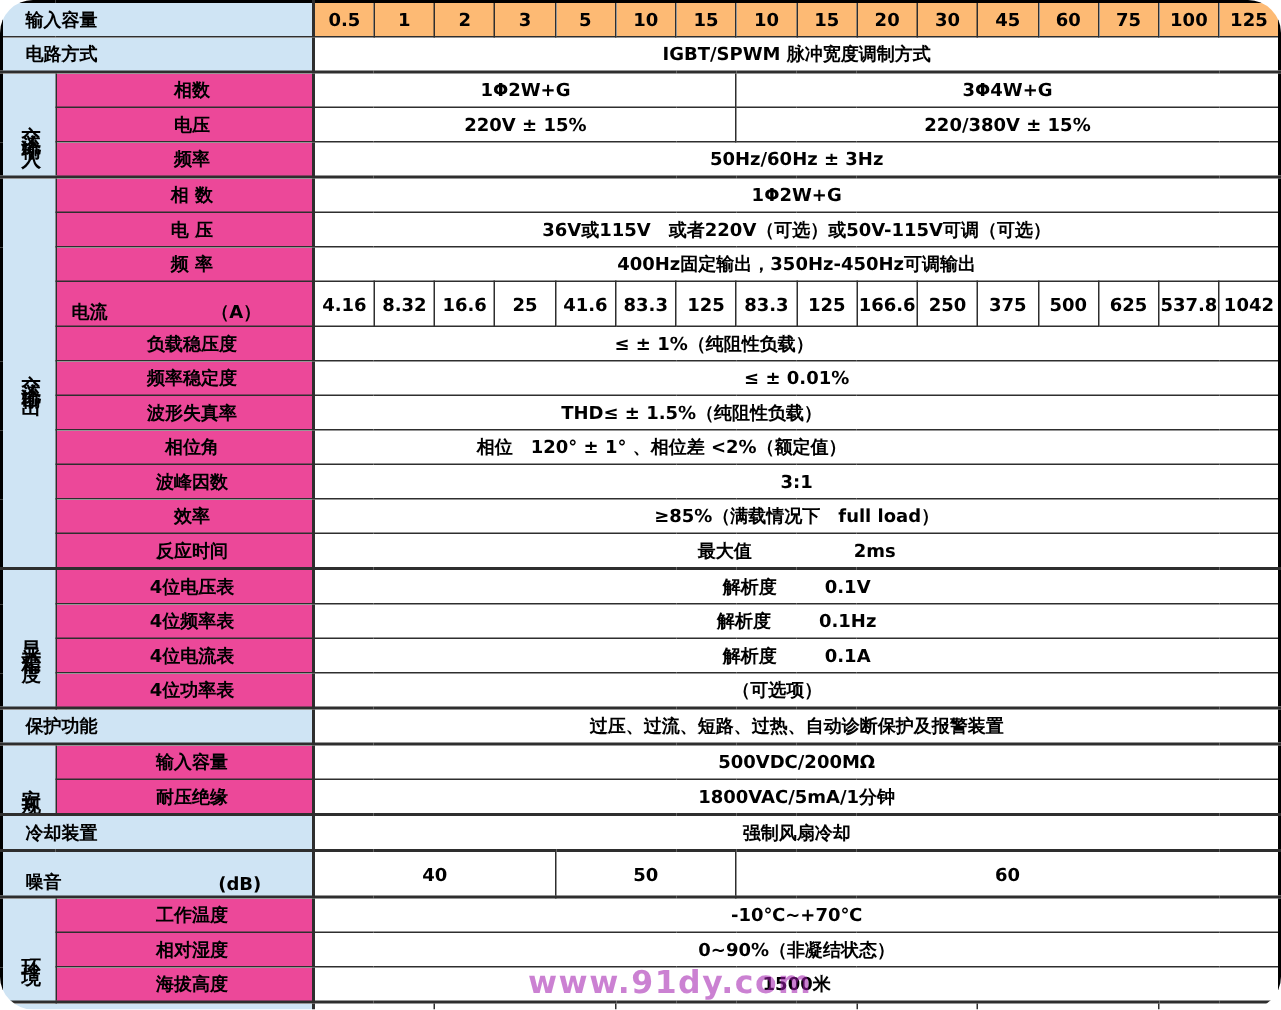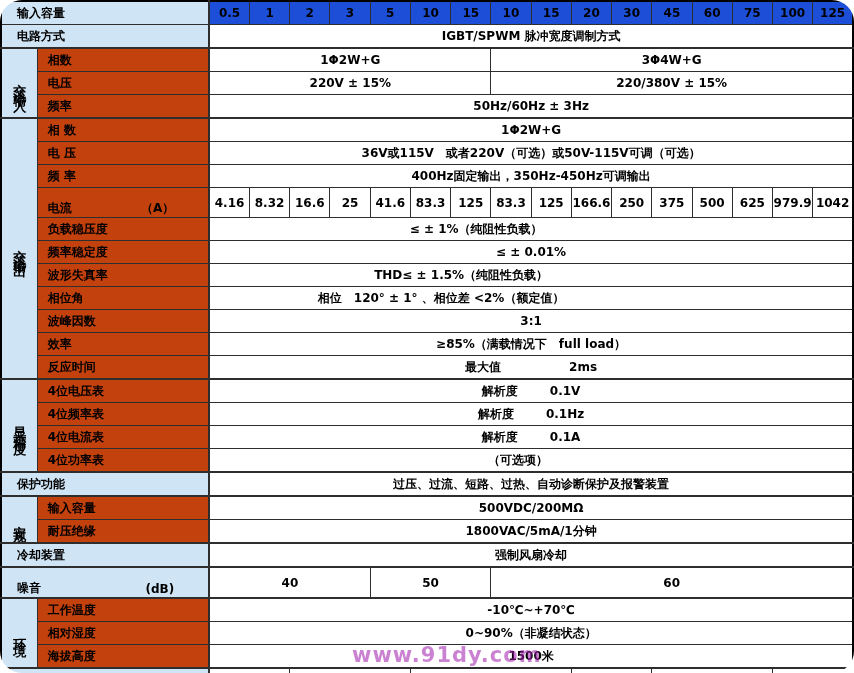--- a/index.html
+++ b/index.html
@@ -22,35 +22,35 @@
     background:#ffffff;height:22px;
   }
   
   td.g{
     background:#cfe4f4;
     writing-mode:vertical-rl;text-orientation:upright;
     letter-spacing:5px;font-size:13px;padding:0;
   }
   
   td.l{
-    background:#c2410c;text-align:left;padding-left:10px;
+    background:#ec4899;text-align:center;padding-left:10px;
     border-right:2px solid #2e2e2e;
   }
   
   td.l2{
     background:#cfe4f4;text-align:left;padding-left:15px;
     border-right:2px solid #2e2e2e;
   }
   td.l2 .luwrap, td.l .luwrap{
     display:flex;justify-content:space-between;align-items:center;
     padding-right:34px;
     margin-top:12px;
   }
   
-  td.vb{background:#1d4ed8;}
+  td.vb{background:#fdba74;}
   
   tr.sec td{border-top-width:2px;}
   
   .pair{display:flex;justify-content:center;align-items:center;gap:32px;}
   .pair2{display:flex;justify-content:center;align-items:center;gap:68px;}
   
   .sh55{position:relative;left:-55px;}
   .sh70{position:relative;left:-70px;}
   .sh90{position:relative;left:-90px;}
   .sh35{position:relative;left:-35px;margin-left:44px;}
@@ -157,21 +157,21 @@
       <td>41.6</td>
       <td>83.3</td>
       <td>125</td>
       <td>83.3</td>
       <td>125</td>
       <td>166.6</td>
       <td>250</td>
       <td>375</td>
       <td>500</td>
       <td>625</td>
-      <td>979.9</td>
+      <td>537.8</td>
       <td>1042</td>
     </tr>
     <tr>
       <td class="l">负载稳压度</td>
       <td colspan="16">
         <span class="sh55">≤ ± 1%（纯阻性负载）</span>
       </td>
     </tr>
     <tr>
       <td class="l">频率稳定度</td>

